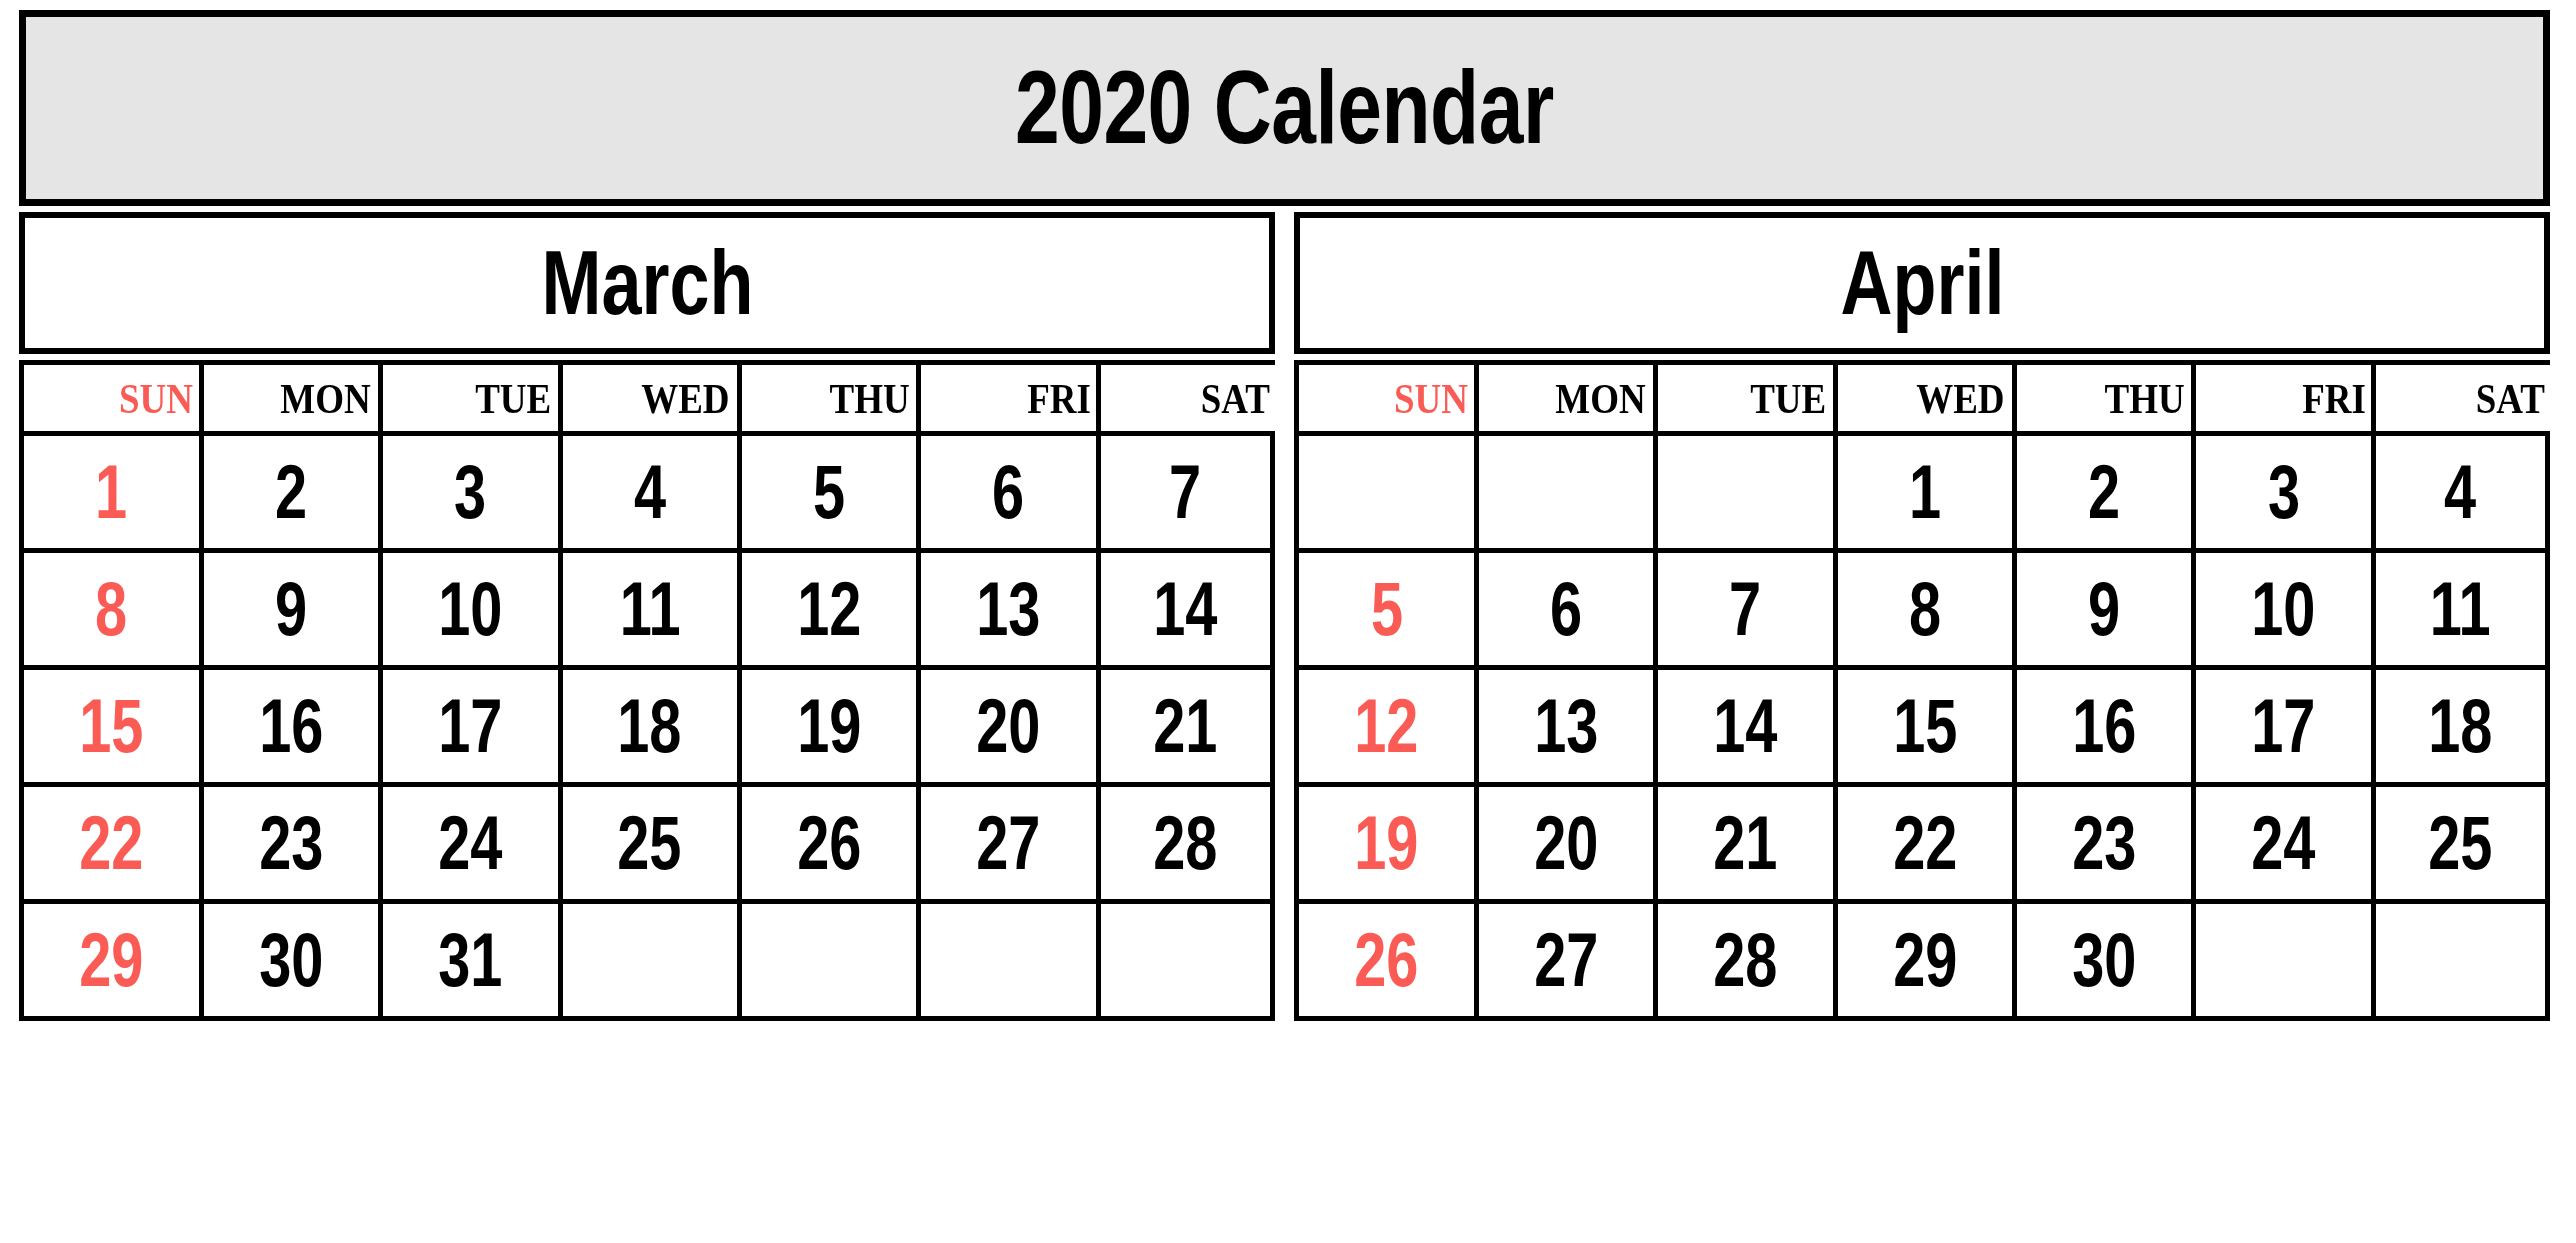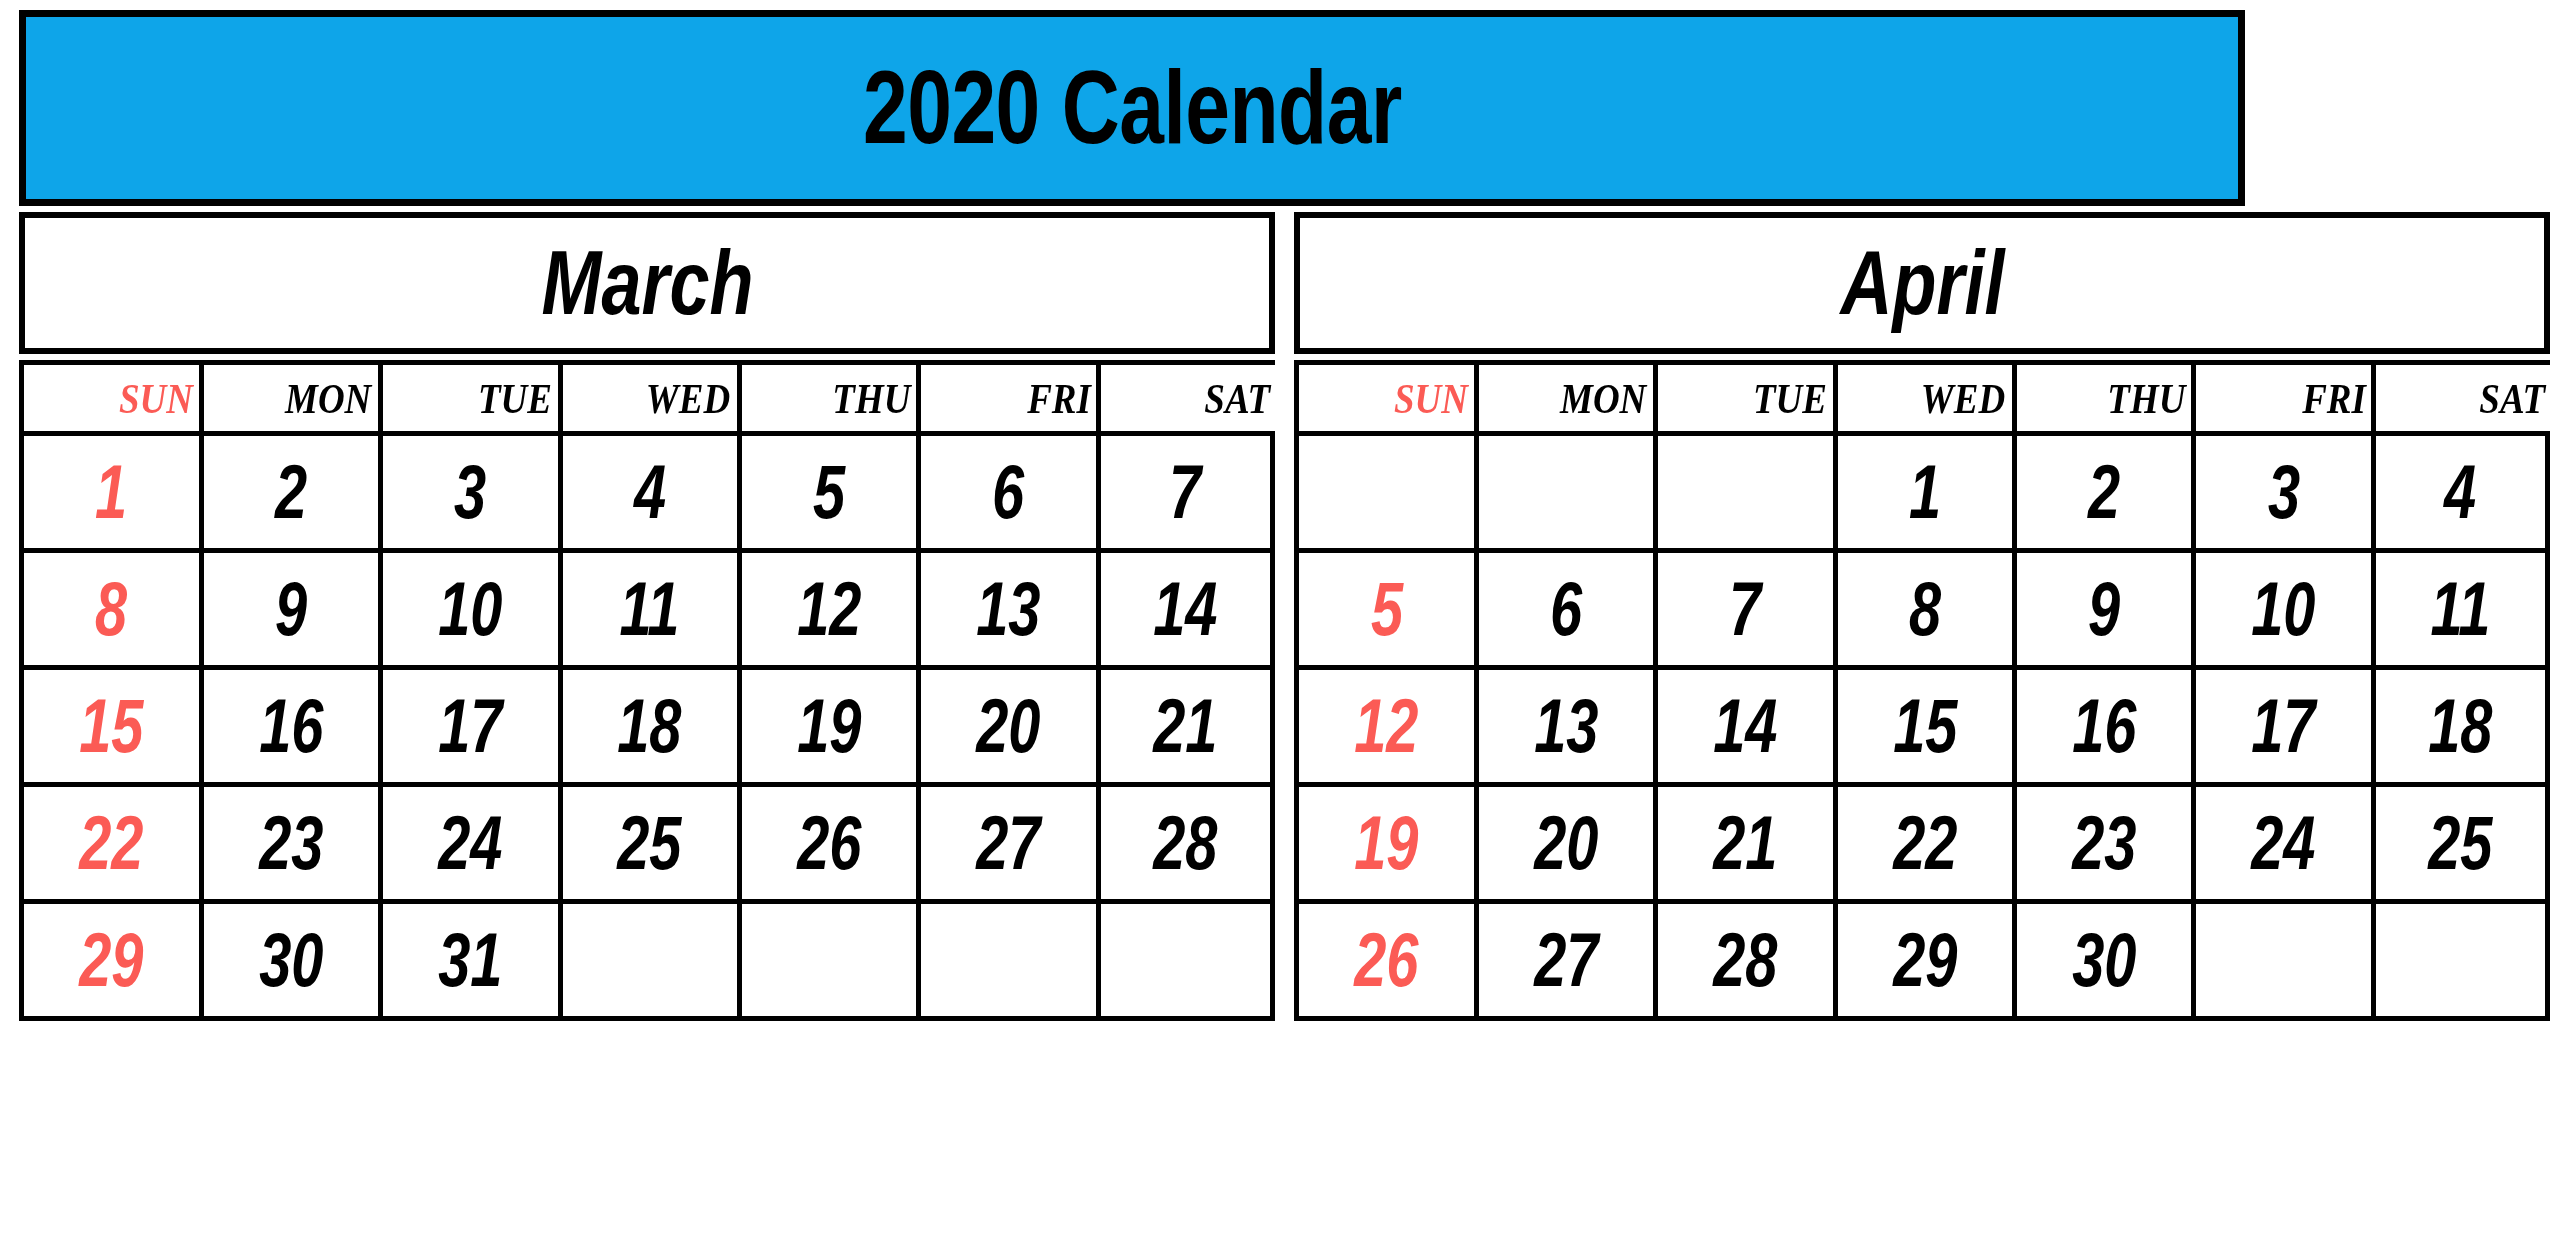--- a/index.html
+++ b/index.html
@@ -18,27 +18,27 @@
     position: relative;
     width: 2576px;
     height: 1244px;
     box-sizing: border-box;
     padding: 9.7px 26px 0 19.3px;
   }
 
   
   .title-bar {
     box-sizing: border-box;
-    width: 2226px;
+    width: 2531px;
     height: 196px;
     border: 7px solid #000000;
     display: flex;
     align-items: center;
     justify-content: center;
-    background: #0ea5e9;
+    background: #e5e5e5;
   }
   .title-text {
     font-family: "Liberation Sans Narrow", "Liberation Sans", sans-serif;
     font-weight: 700;
     font-size: 103px;
     line-height: 1;
     letter-spacing: -0.6px;
     color: #000000;
     transform: scaleX(0.78);
     transform-origin: center center;
@@ -48,21 +48,20 @@
   
   .months-row {
     display: flex;
     align-items: flex-start;
     width: 2531px;
     margin-top: 6.4px;
   }
   .month-panel {
     width: 1256px;
     box-sizing: border-box;
-    font-style: italic;
   }
   .month-panel.right {
     margin-left: 19.3px;
   }
 
   
   .month-name-box {
     box-sizing: border-box;
     width: 100%;
     height: 142px;

